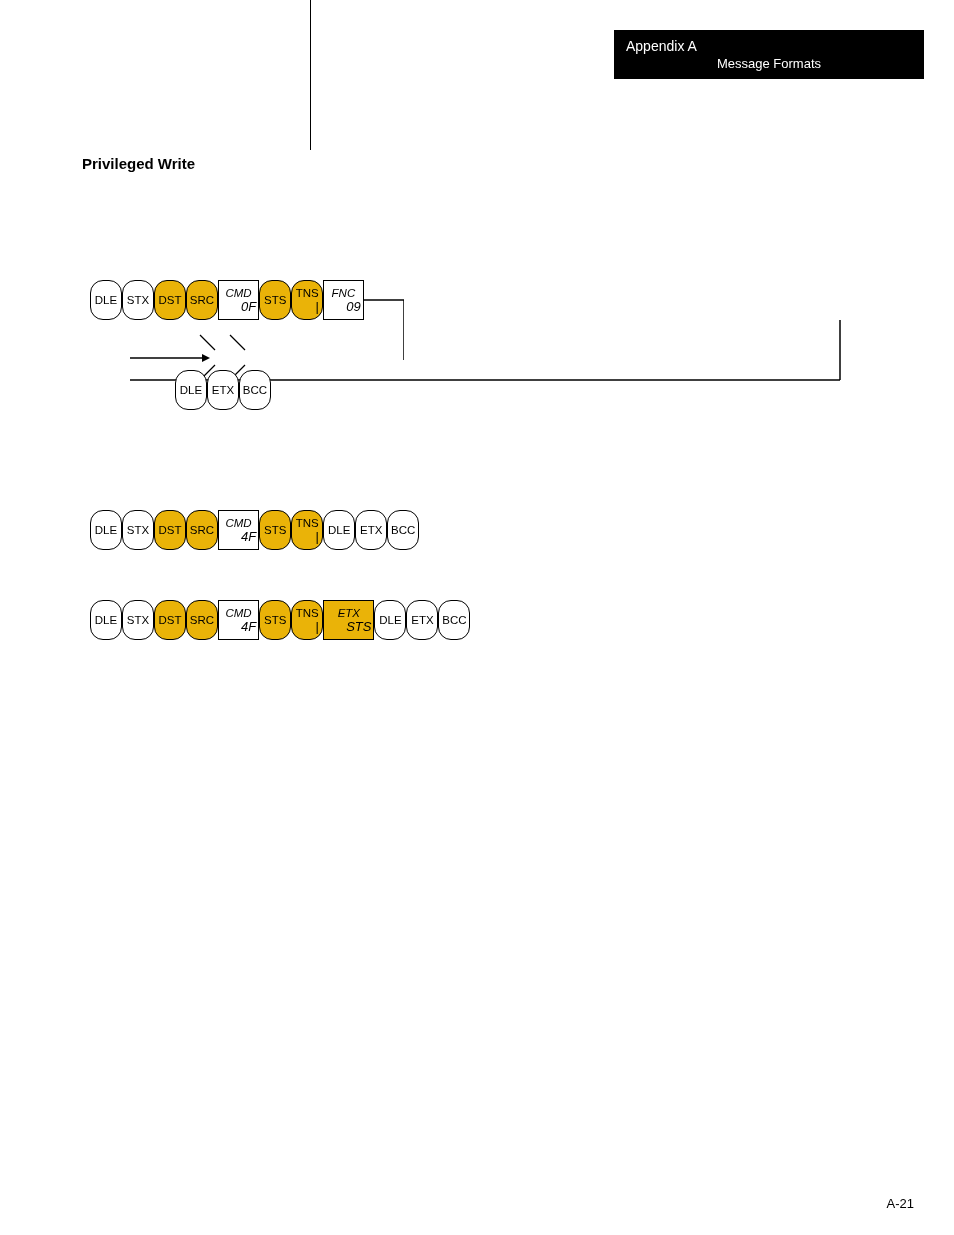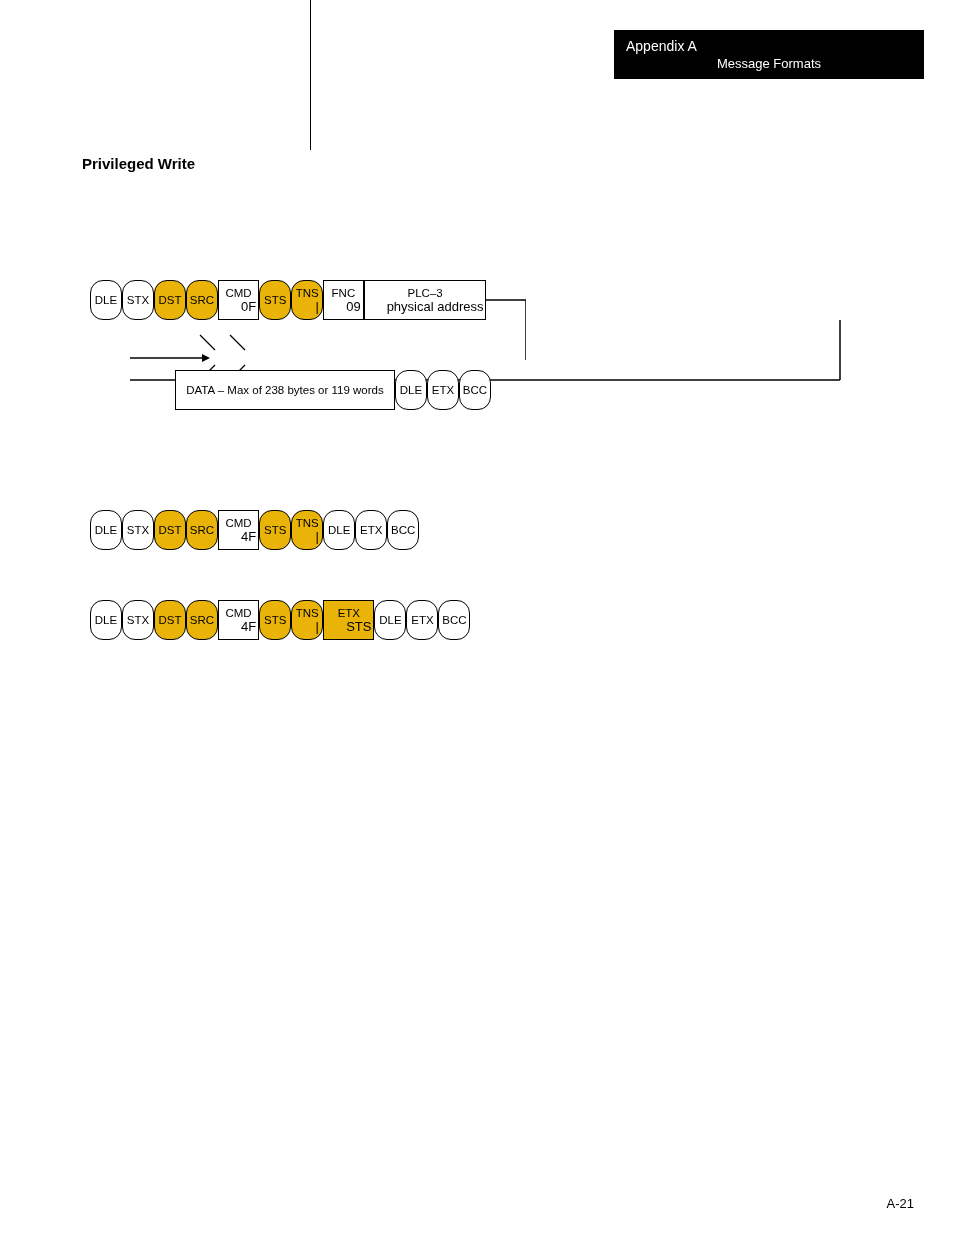--- a/index.html
+++ b/index.html
@@ -85,20 +85,21 @@
     .msg-cell.shaded {
       background: #eab308;
     }
 
     .msg-cell.wide {
       min-width: 120px;
     }
 
     .msg-cell.narrow {
       min-width: 38px;
+      font-style: italic;
     }
 
     .msg-cell.xnarrow {
       min-width: 32px;
       border-radius: 13px;
     }
 
     
     .page-number {
       position: absolute;
@@ -177,21 +178,20 @@
 
   <div class="d1-top-row">
     <div class="msg-cell xnarrow">DLE</div>
     <div class="msg-cell xnarrow">STX</div>
     <div class="msg-cell xnarrow shaded">DST</div>
     <div class="msg-cell xnarrow shaded">SRC</div>
     <div class="msg-cell narrow">CMD<br><span class="cell-sub">0F</span></div>
     <div class="msg-cell xnarrow shaded">STS</div>
     <div class="msg-cell xnarrow shaded">TNS<br><span class="cell-sub">|</span></div>
     <div class="msg-cell narrow">FNC<br><span class="cell-sub">09</span></div>
-    <div class="msg-cell wide">PLC–3<br><span class="cell-sub">physical address</span></div>
 
     <div style="width:40px; position:relative; display:flex; align-items:flex-start;">
       <svg width="40" height="80" style="position:absolute; top:0; left:0;">
         <line x1="0" y1="20" x2="40" y2="20" stroke="#000" stroke-width="1.5"></line>
         <line x1="40" y1="20" x2="40" y2="80" stroke="#000" stroke-width="1.5"></line>
       </svg>
     </div>
   </div>
 
   <div style="position:relative; height:60px; width:750px;">
@@ -207,21 +207,20 @@
 
       <line x1="110" y1="60" x2="125" y2="45" stroke="#000" stroke-width="1.2"></line>
       <line x1="140" y1="60" x2="155" y2="45" stroke="#000" stroke-width="1.2"></line>
 
       <line x1="40" y1="38" x2="115" y2="38" stroke="#000" stroke-width="1.5"></line>
       <polygon points="112,34 120,38 112,42" fill="#000"></polygon>
     </svg>
   </div>
 
   <div class="d1-second-row" style="margin-left: 85px; margin-top: -10px;">
-    <div class="data-cell">DATA – Max of 238 bytes or 119 words</div>
     <div class="msg-cell xnarrow">DLE</div>
     <div class="msg-cell xnarrow">ETX</div>
     <div class="msg-cell xnarrow">BCC</div>
   </div>
 </div>
 
 <div class="diagram-area" id="diagram2">
   <div class="msg-row">
     <div class="msg-cell xnarrow">DLE</div>
     <div class="msg-cell xnarrow">STX</div>

